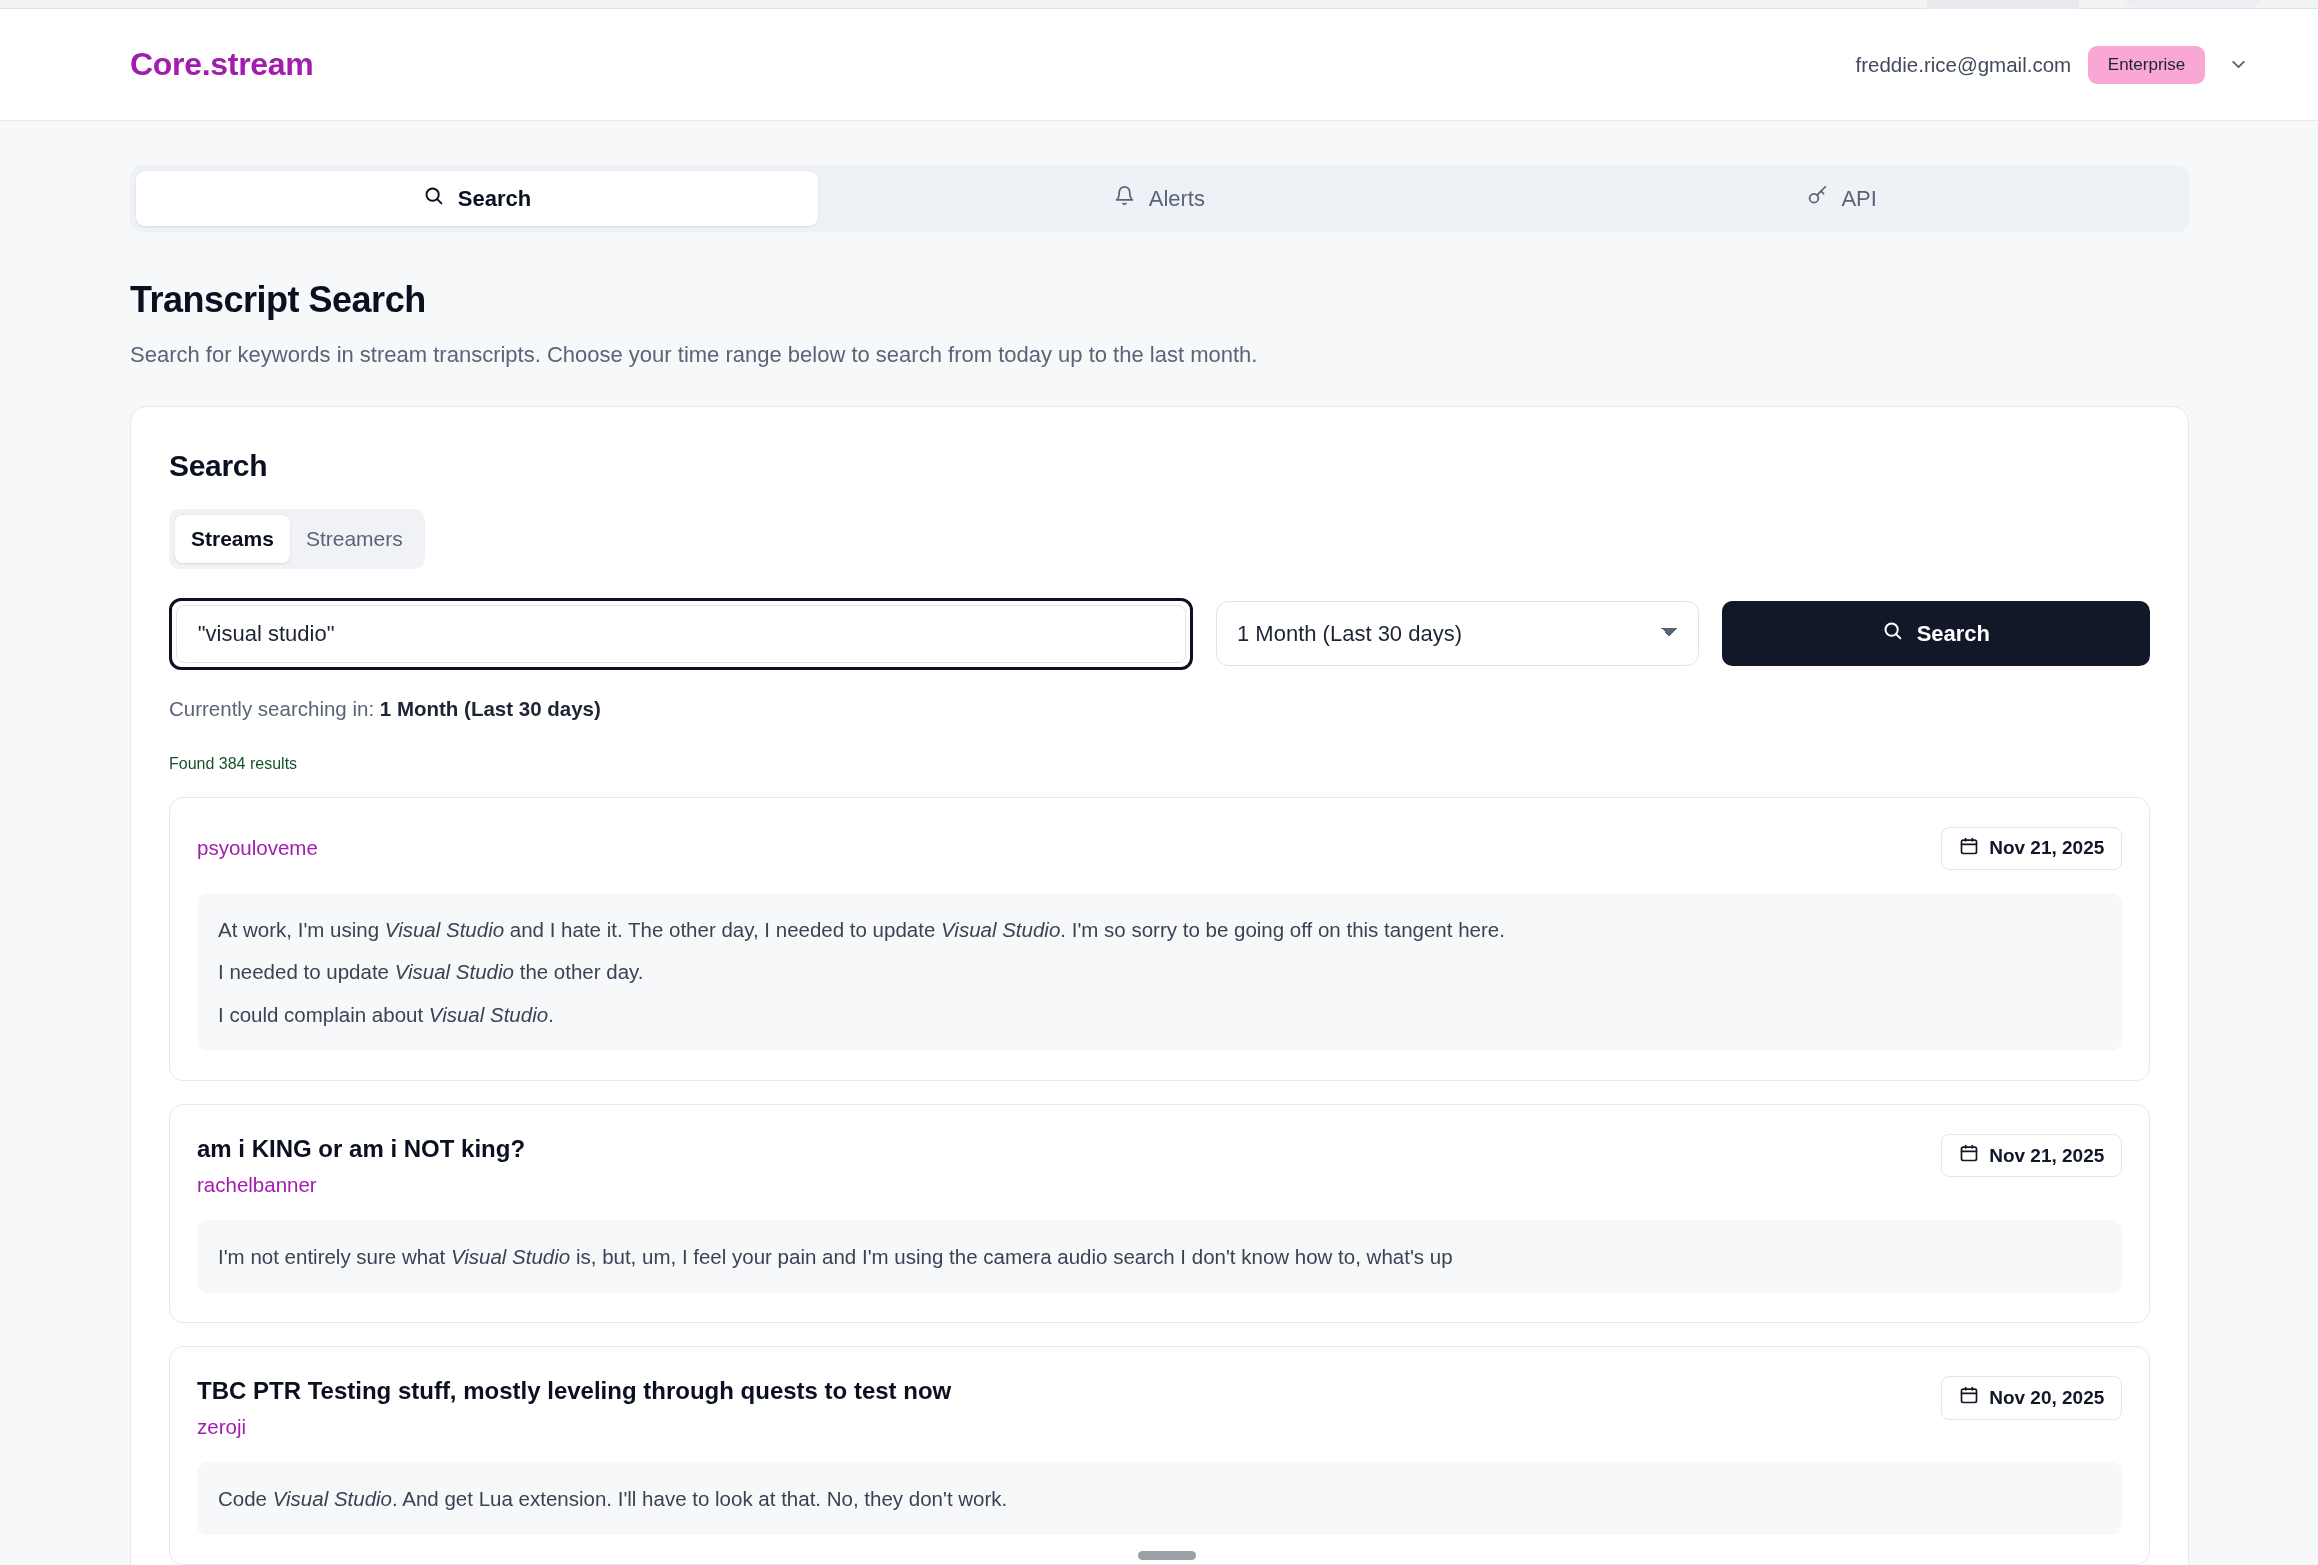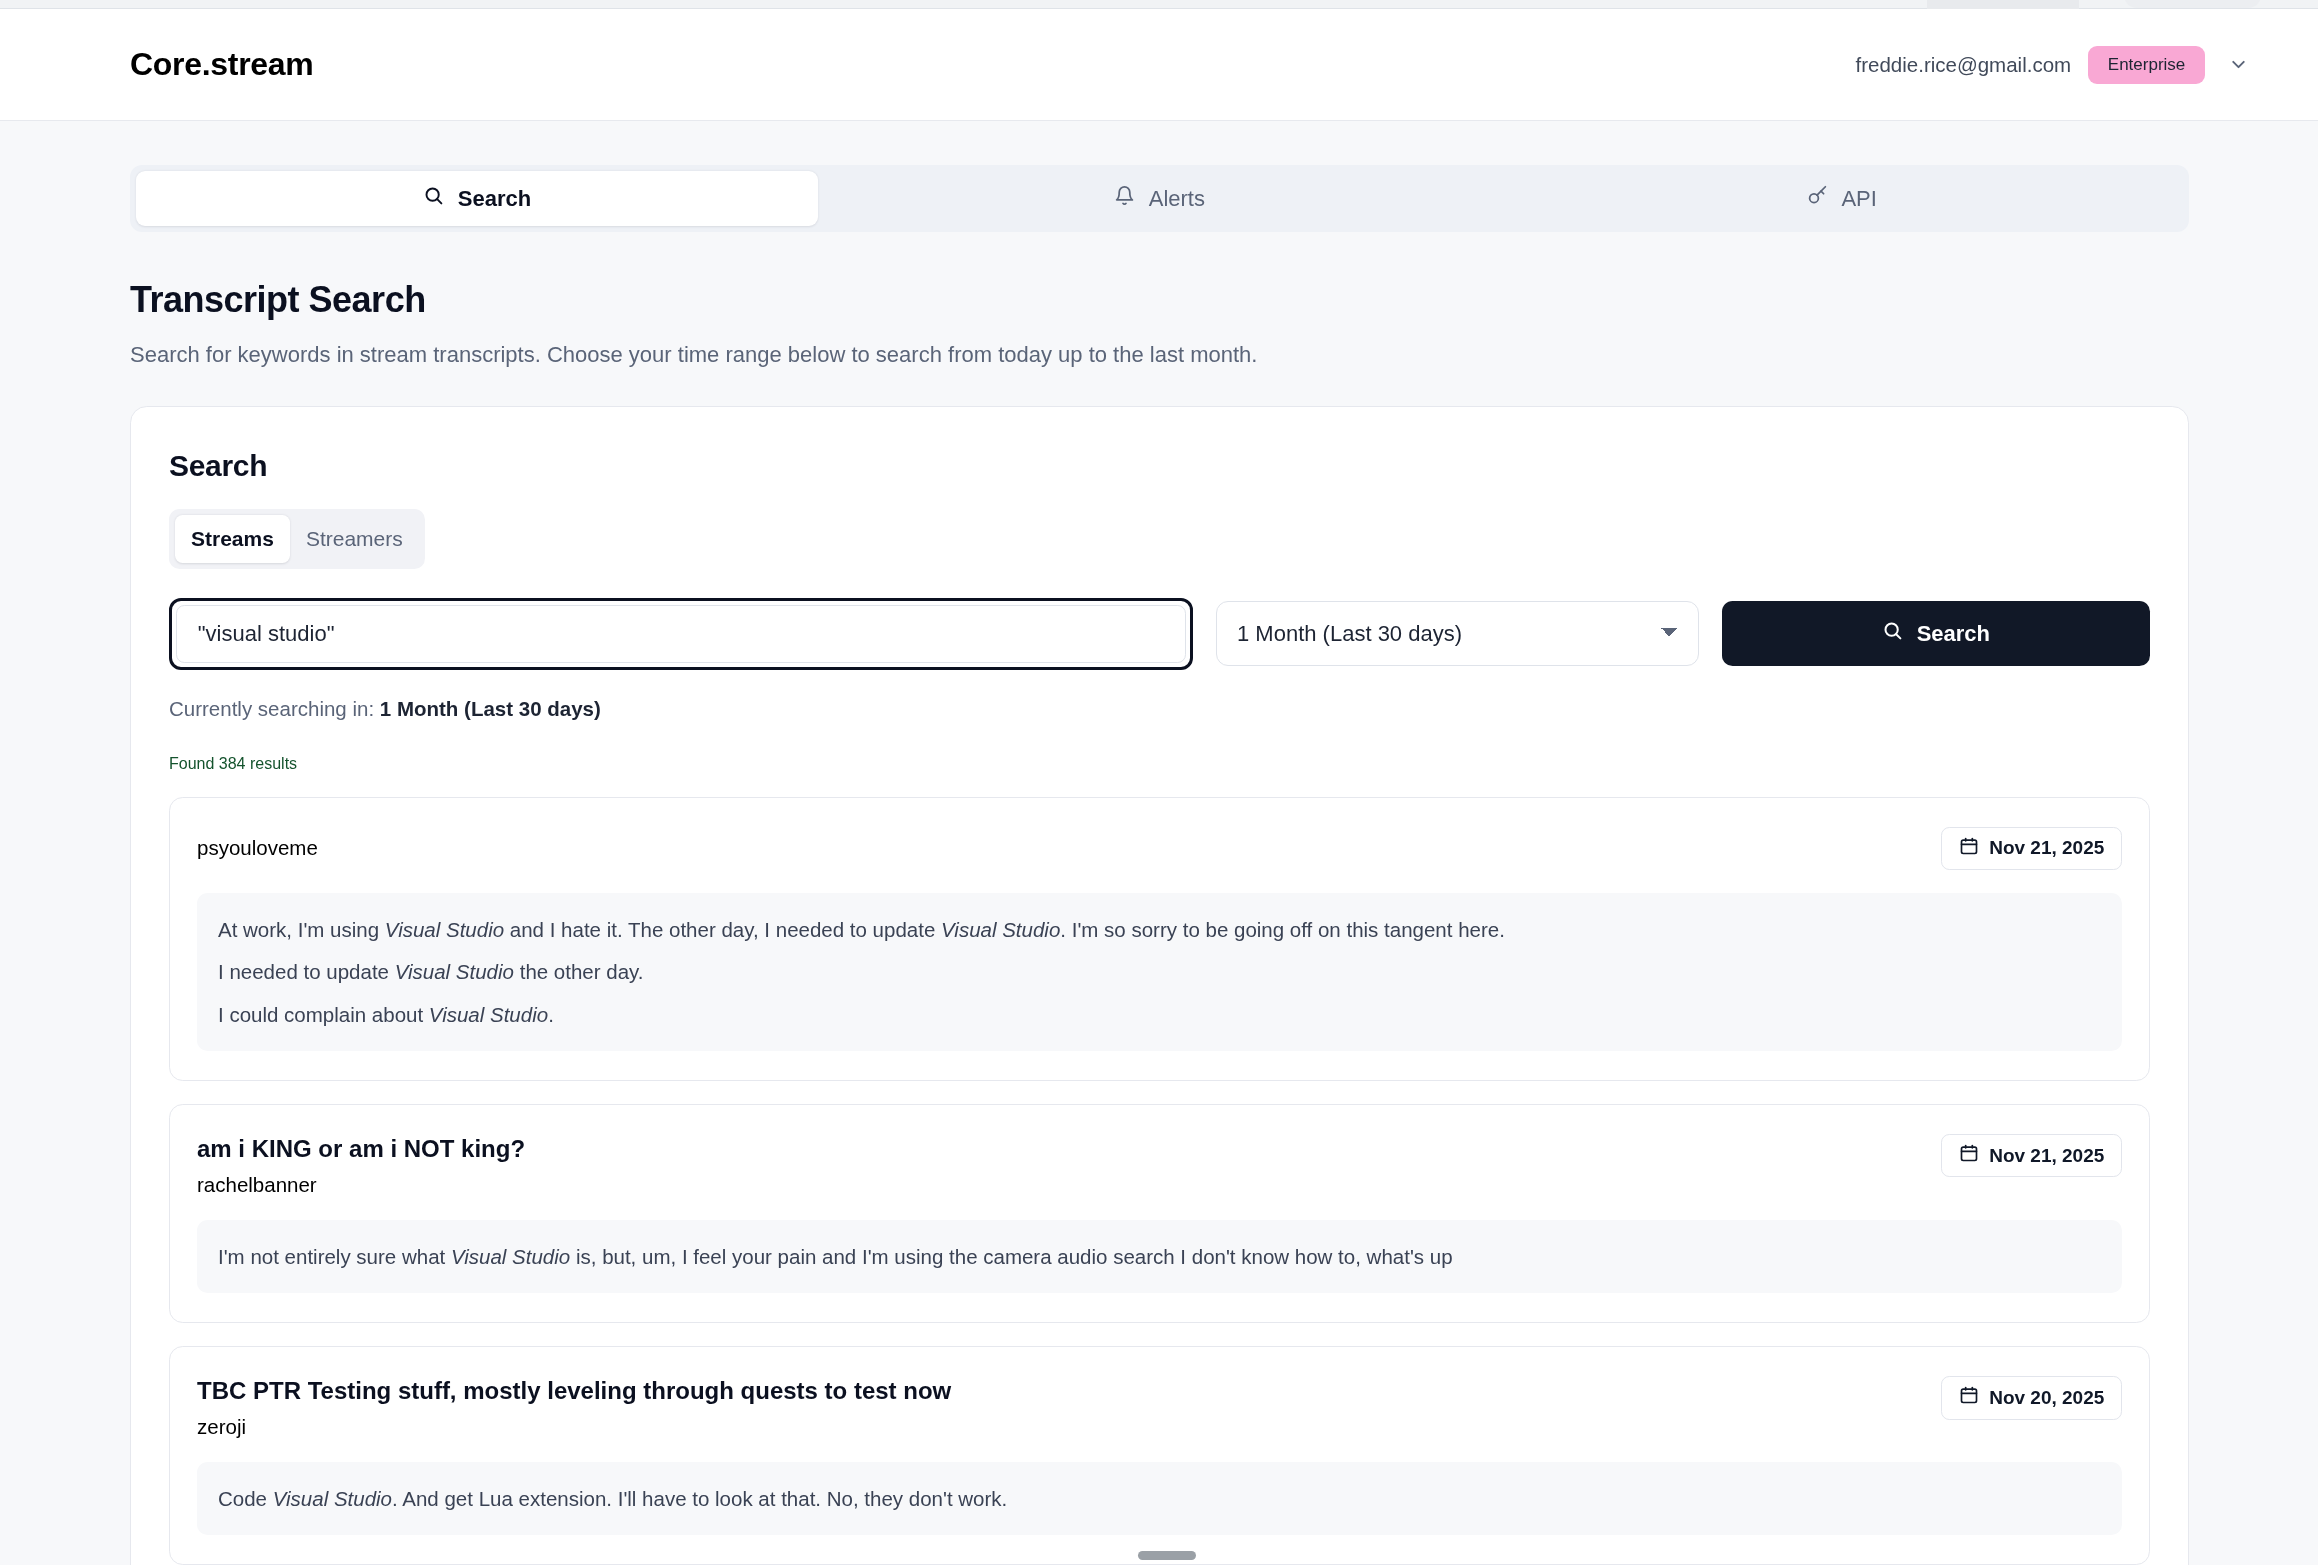--- a/index.html
+++ b/index.html
@@ -46,21 +46,21 @@
     background: #ffffff;
     border-bottom: 0.8px solid #e7e9ee;
     display: flex;
     align-items: center;
     justify-content: space-between;
     padding: 0 65px 0 130px;
   }
   .brand {
     font-size: 32px;
     font-weight: 700;
-    color: #000000;
+    color: #a21caf;
     letter-spacing: -0.3px;
   }
   .account {
     display: flex;
     align-items: center;
     gap: 16.7px;
   }
   .account-email {
     font-size: 20.5px;
     color: #414a5a;
@@ -256,21 +256,21 @@
   }
   .result-title {
     font-size: 24px;
     font-weight: 700;
     color: #0b1020;
     line-height: 1.25;
   }
   .result-streamer {
     margin-top: 9px;
     font-size: 20.5px;
-    color: #000000;
+    color: #a21caf;
   }
   .date-badge {
     flex: none;
     border: 0.8px solid #e2e5ec;
     border-radius: 8.3px;
     padding: 8.3px 16.7px;
     font-size: 19px;
     font-weight: 600;
     color: #101828;
     display: flex;

